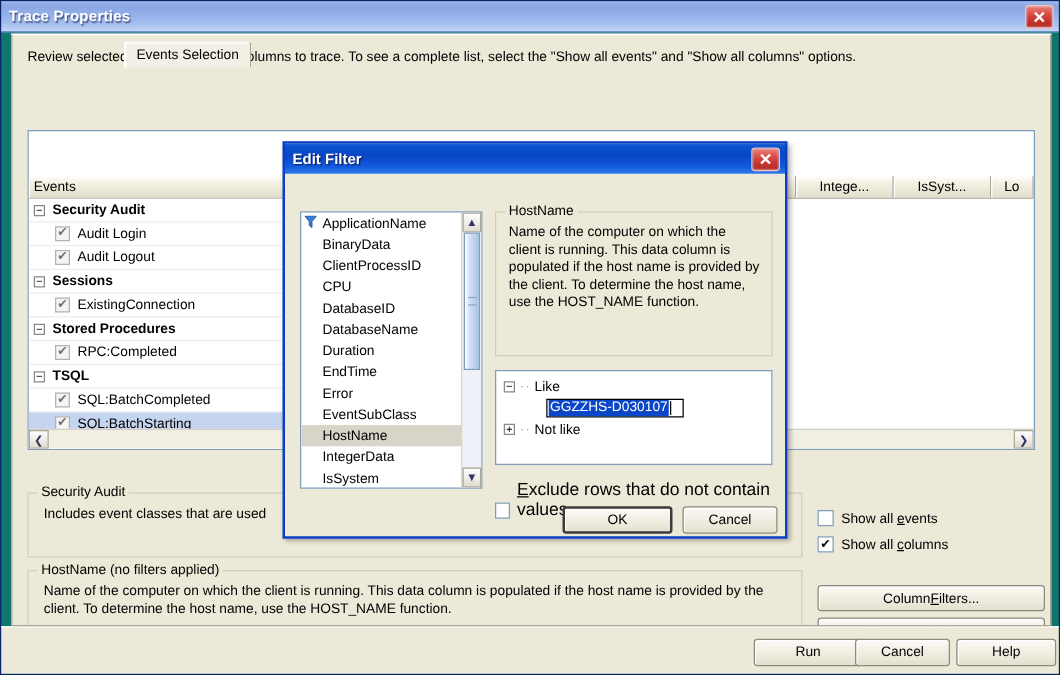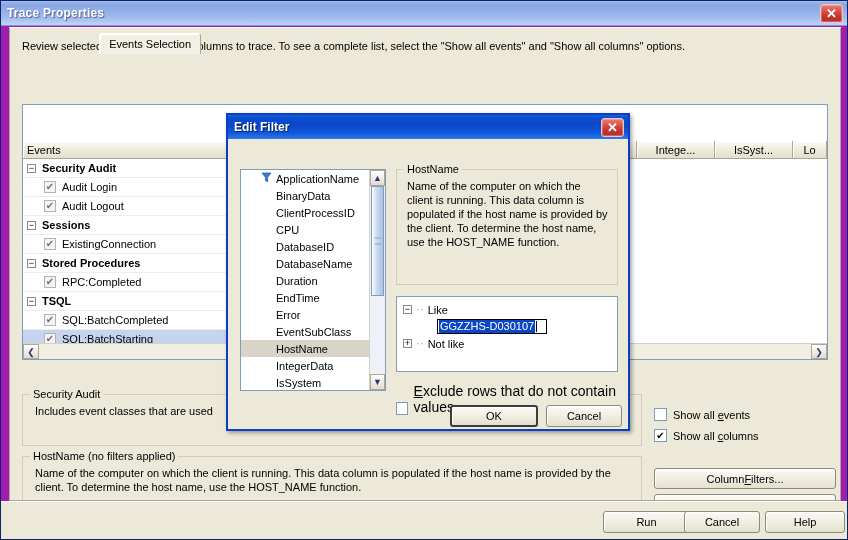--- a/index.html
+++ b/index.html
@@ -9,21 +9,21 @@
     overflow: hidden;
     font-family: "Liberation Sans", sans-serif;
     font-size: 11px;
   }
   body { background: #7b96dd; }
 
   
   #window {
     position: absolute; left: 0; top: 0;
     width: 848px; height: 540px;
-    background: #a21caf;
+    background: #0f766e;
     border: 1px solid #0a246a;
     display: flex; flex-direction: column;
   }
   #titlebar {
     height: 25px;
     background: linear-gradient(to bottom,
       #a9c0ef 0%, #92aee6 8%, #8aa7e4 18%,
       #93b0e9 45%, #a3bcee 70%, #b4c9f3 88%, #c6d6f7 100%);
     display: flex; align-items: center;
     padding: 0 2px 0 6px;
@@ -238,21 +238,21 @@
 
   #collist {
     position: absolute; left: 12px; top: 30px;
     width: 146px; height: 222px;
     background: #fff; border: 1px solid #7f9db9;
     overflow: hidden; display: flex;
   }
   #collist-inner { flex: 1; }
   .colitem {
     height: 17px; display: flex; align-items: center;
-    padding-left: 20px; font-size: 11px; color: #000;
+    padding-left: 2px; font-size: 11px; color: #000;
   }
   .colitem.sel { background: #d8d4c8; }
   .funnel { width: 13px; margin-right: 2px; display: inline-block; }
   .funnel-spacer { width: 15px; display: inline-block; }
   #collist-sb {
     width: 16px; background: #f1efe2;
     border-left: 1px solid #d4d0c8;
     display: flex; flex-direction: column; justify-content: space-between;
   }
   .vbtn {

